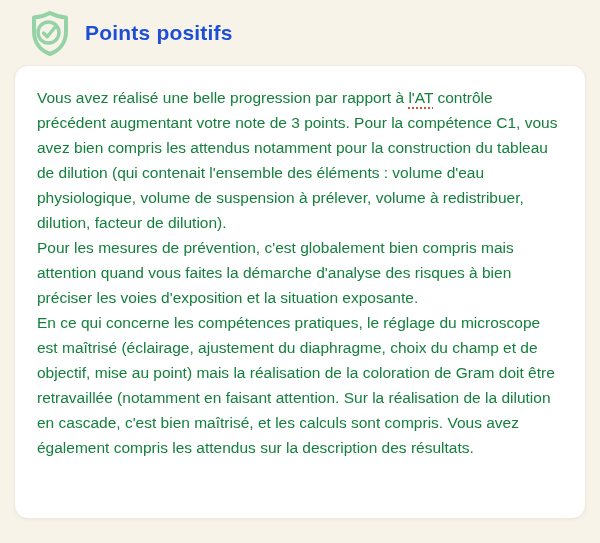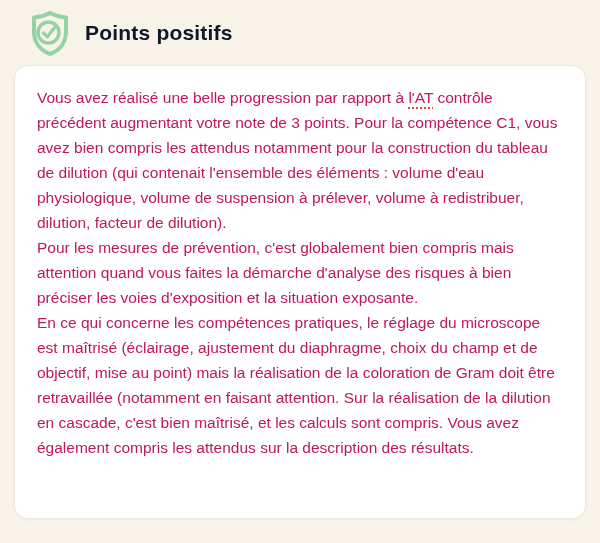--- a/index.html
+++ b/index.html
@@ -22,39 +22,39 @@
   }
   .shield-icon svg {
     display: block;
     width: 44px;
     height: 47px;
   }
   .section-title {
     margin: 0;
     font-size: 21px;
     font-weight: 700;
-    color: #0f172a;
+    color: #1d4ed8;
     letter-spacing: 0.2px;
   }
   .feedback-card {
     box-sizing: border-box;
     margin: 8px 14px 0 14px;
     width: 572px;
     min-height: 454px;
     background: #ffffff;
     border: 1px solid #f0ebe0;
     border-radius: 14px;
     padding: 19px 21px 26px 22px;
     box-shadow: 0 1px 3px rgba(60, 50, 30, 0.05);
   }
   .feedback-text {
     margin: 0;
     font-size: 15.5px;
     line-height: 25px;
-    color: #be185d;
+    color: #15803d;
   }
   .misspelled {
     text-decoration: underline;
     text-decoration-style: dotted;
     text-decoration-color: #e0493a;
     text-decoration-thickness: 2px;
     text-underline-offset: 4px;
   }
 </style>
 </head>

